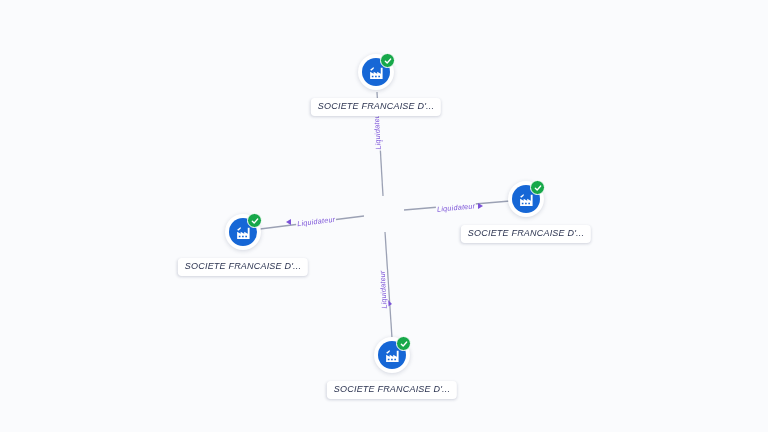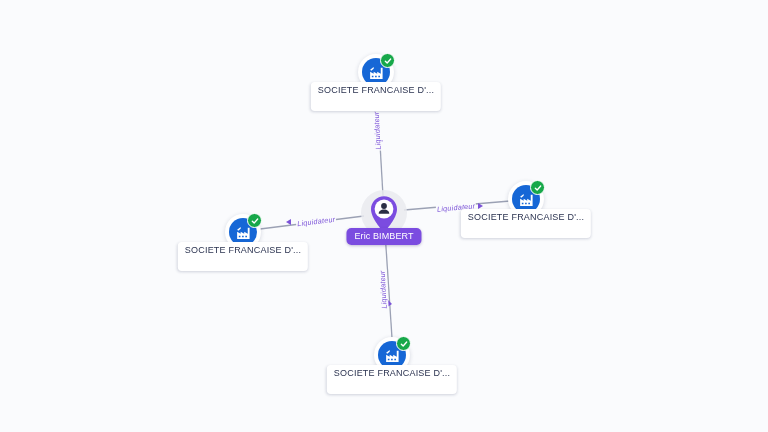--- a/index.html
+++ b/index.html
@@ -48,30 +48,31 @@
     position:absolute;right:-1px;top:-1px;
     width:13px;height:13px;border-radius:50%;
     background:#17a84a;
     border:1.5px solid #ffffff;
     display:flex;align-items:center;justify-content:center;
   }
   .verified-badge svg{display:block;}
 
   .node-label{
     position:absolute;
-    top:28px;left:50%;
+    top:44px;left:50%;
     transform:translateX(-50%);
     background:#ffffff;
     border-radius:4px;
     box-shadow:0 1px 3px rgba(40,50,90,.20);
-    padding:3px 7px 16px 7px;
+    padding:3px 7px 5px 7px;
     font-size:9px;
     color:#2b3350;
     white-space:nowrap;
     letter-spacing:.2px;
+    font-style:italic;
   }
 
   
   .node-person{width:46px;height:46px;}
   .person-halo{
     position:absolute;left:0;top:0;
     width:46px;height:46px;border-radius:50%;
     background:#e9eaef;
     opacity:.85;
   }
@@ -182,28 +183,14 @@
       </svg>
     </div>
     <div class="verified-badge">
       <svg width="8" height="8" viewBox="0 0 24 24" fill="none" stroke="#ffffff" stroke-width="4" stroke-linecap="round" stroke-linejoin="round">
         <polyline points="4,12.5 9.5,18 20,6"></polyline>
       </svg>
     </div>
     <div class="node-label">SOCIETE FRANCAISE D'...</div>
   </div>
 
-  <div class="node node-person" style="left:361px;top:190px;">
-    <div class="person-halo"></div>
-    <div class="person-pin">
-      <svg width="30" height="38" viewBox="0 0 30 38">
-        <path d="M15 1.2C7.8 1.2 2 7 2 14.2c0 9.1 11.2 21.1 12.3 22.3.4.4 1 .4 1.4 0C16.8 35.3 28 23.3 28 14.2 28 7 22.2 1.2 15 1.2z" fill="#7b4ce0"></path>
-        <circle cx="15" cy="14" r="9.4" fill="#ffffff"></circle>
-        <g fill="#2b2f45">
-          <circle cx="15" cy="11" r="2.9"></circle>
-          <path d="M15 14.6c-3.1 0-5.3 1.9-5.3 4.2h10.6c0-2.3-2.2-4.2-5.3-4.2z"></path>
-        </g>
-      </svg>
-    </div>
-    <div class="person-label">Eric BIMBERT</div>
-  </div>
 
 </div>
 
 </body></html>

